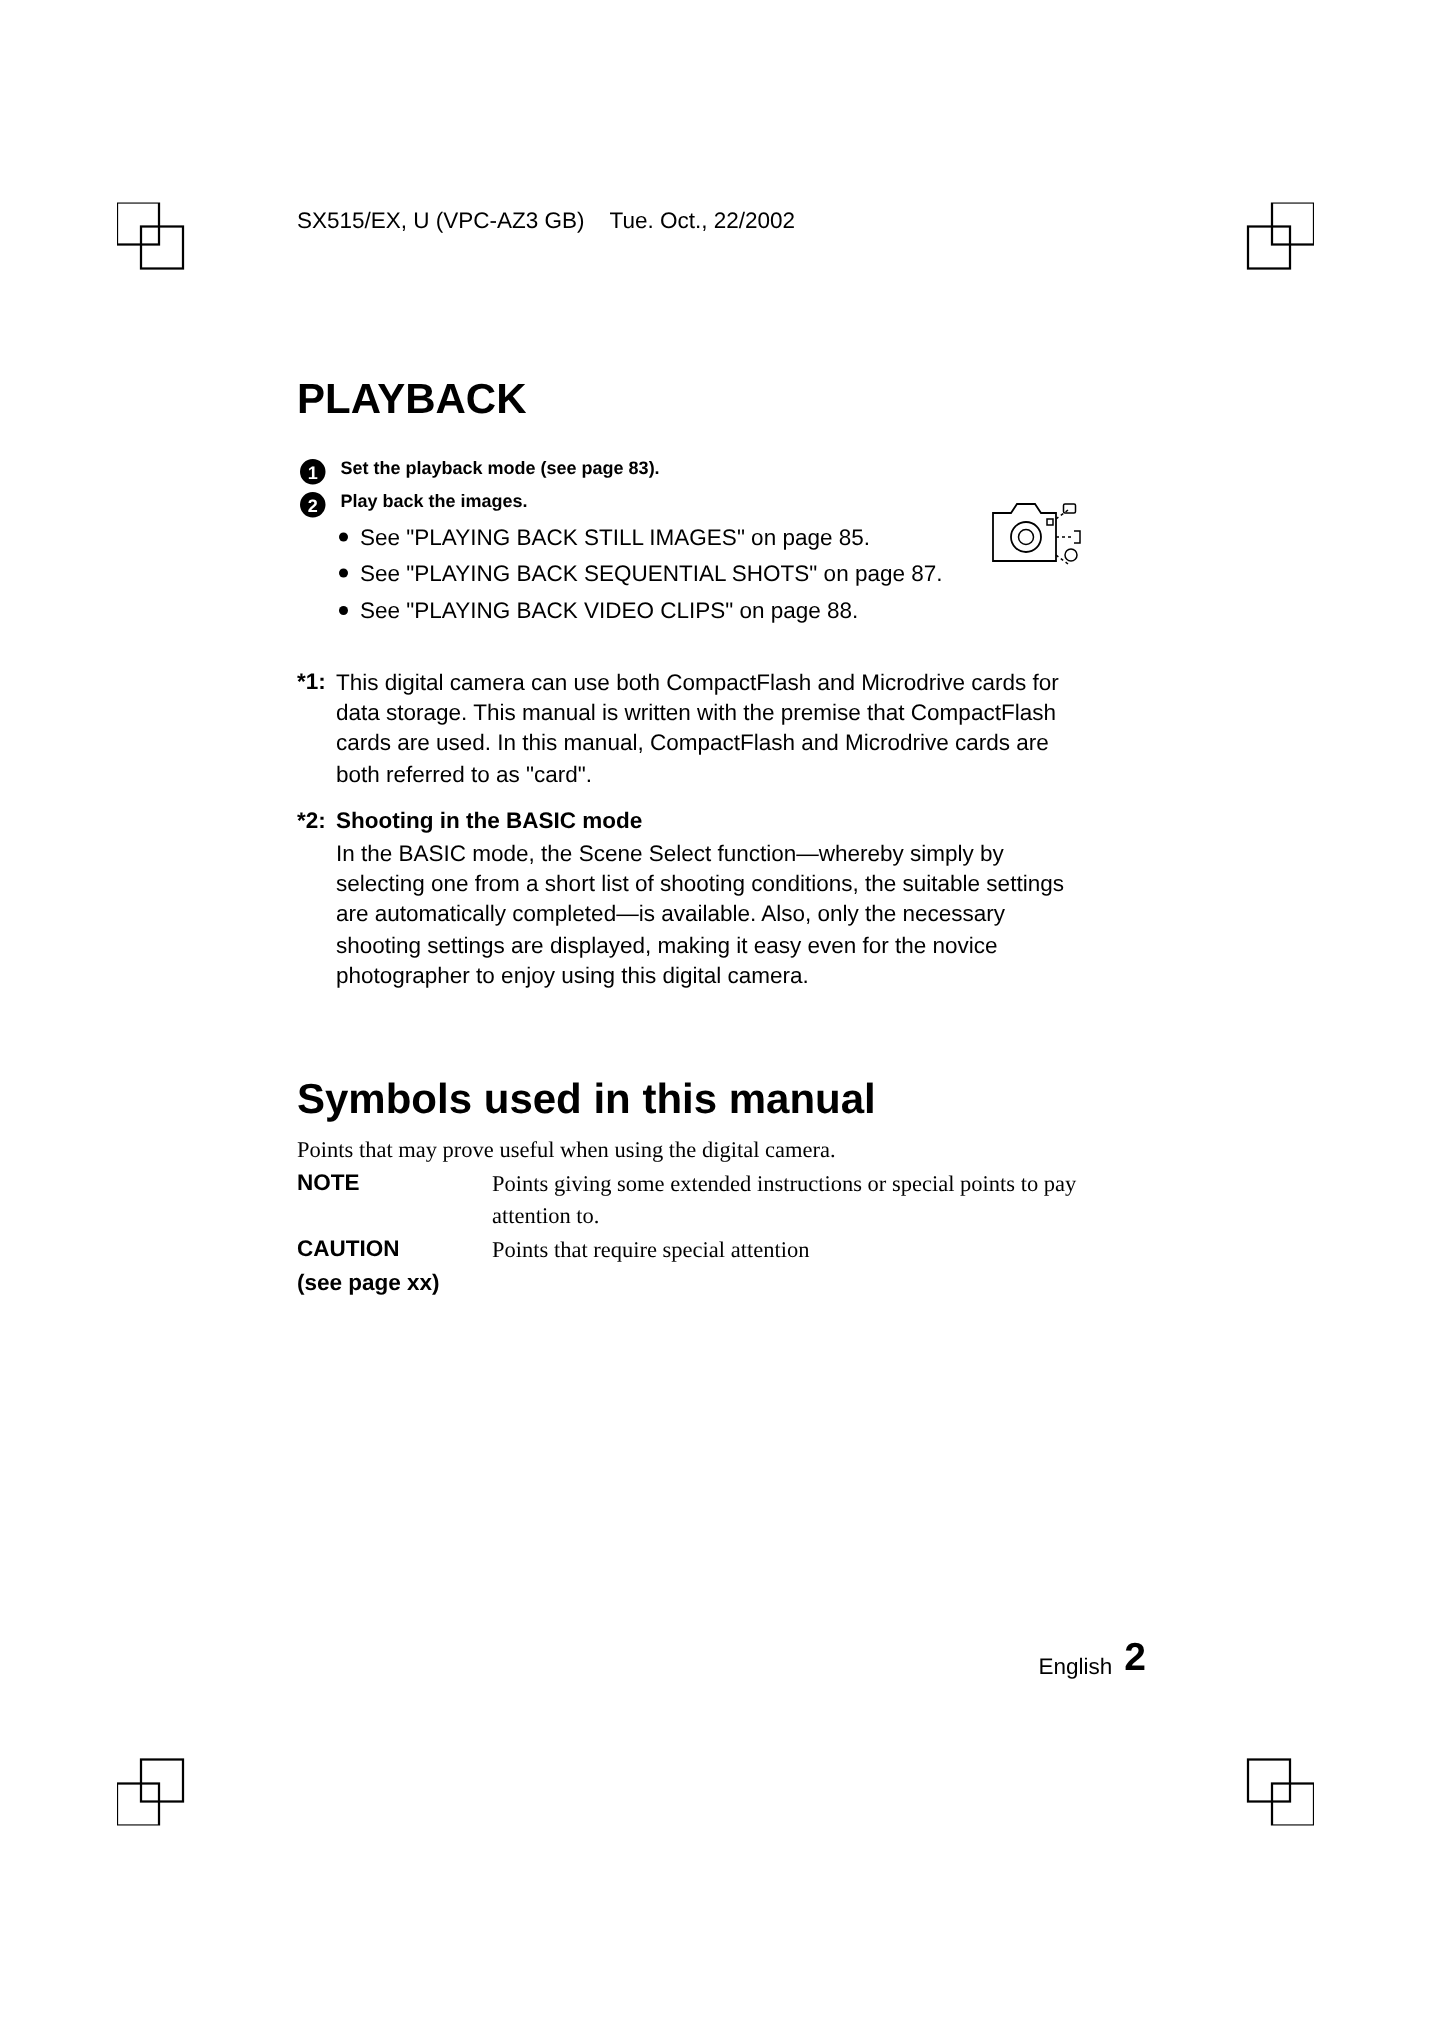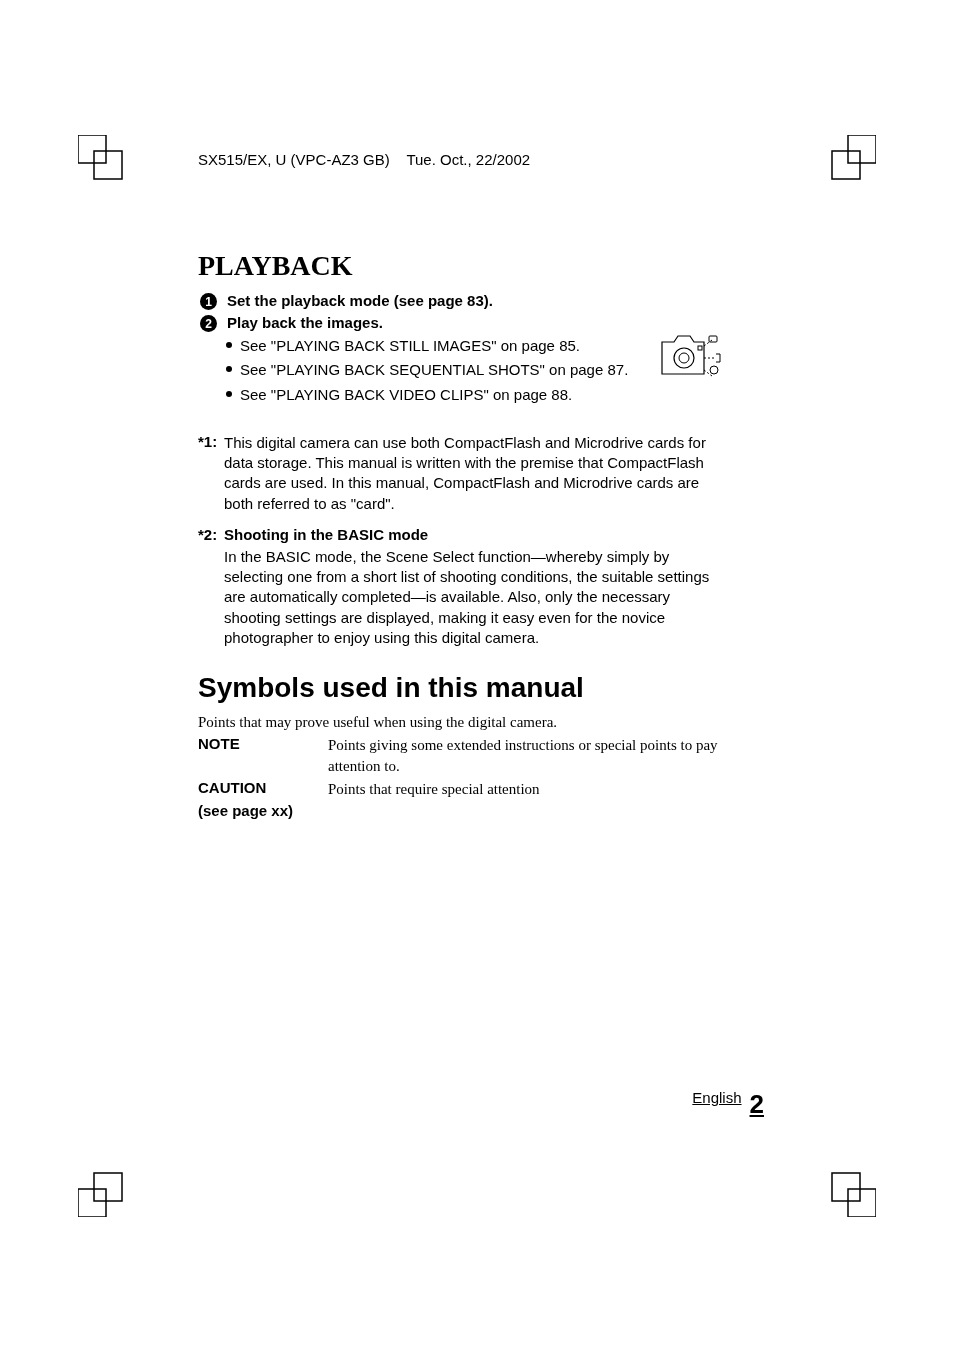--- a/index.html
+++ b/index.html
@@ -37,38 +37,37 @@
       left: 78px;
     }
     
     .crop-mark.bottom-right {
       bottom: 135px;
       right: 78px;
     }
     
     .header-text {
       position: absolute;
-      top: 151px;
+      top: 139px;
       left: 198px;
       font-size: 15px;
       color: #000;
     }
     
     .content {
       position: absolute;
       top: 250px;
       left: 198px;
       width: 525px;
     }
     
     .section-title {
       font-size: 28px;
       font-weight: bold;
-      margin-bottom: 10px;
-      font-family: Liberation Serif, serif;
+      margin-bottom: 23px;
     }
     
     .numbered-item {
       display: flex;
       align-items: flex-start;
       margin-bottom: 4px;
       margin-left: 2px;
     }
     
     .circle-number {
@@ -81,21 +80,21 @@
       font-weight: bold;
       display: flex;
       align-items: center;
       justify-content: center;
       margin-right: 10px;
       flex-shrink: 0;
       margin-top: 1px;
     }
     
     .item-text {
-      font-size: 15px;
+      font-size: 12px;
       font-weight: bold;
       text-align: right;
     }
     
     .bullet-list {
       margin-left: 28px;
       margin-top: 4px;
     }
     
     .bullet-item {
@@ -152,21 +151,21 @@
       font-weight: bold;
       margin-bottom: 4px;
     }
     
     .asterisk-body {
       font-size: 15px;
       line-height: 1.35;
     }
     
     .symbols-section {
-      margin-top: 24px;
+      margin-top: 56px;
     }
     
     .symbols-title {
       font-size: 28px;
       font-weight: bold;
       margin-bottom: 8px;
     }
     
     .symbol-row {
       display: flex;
@@ -184,23 +183,22 @@
       font-size: 15px;
       line-height: 1.35;
       font-family: Liberation Serif, serif;
     }
     
     .footer {
       position: absolute;
       bottom: 232px;
       right: 190px;
       display: flex;
-      align-items: flex-start;
+      align-items: flex-end;
       gap: 8px;
-      text-decoration: underline;
     }
     
     .footer-lang {
       font-size: 15px;
     }
     
     .footer-page {
       font-size: 26px;
       font-weight: bold;
     }

